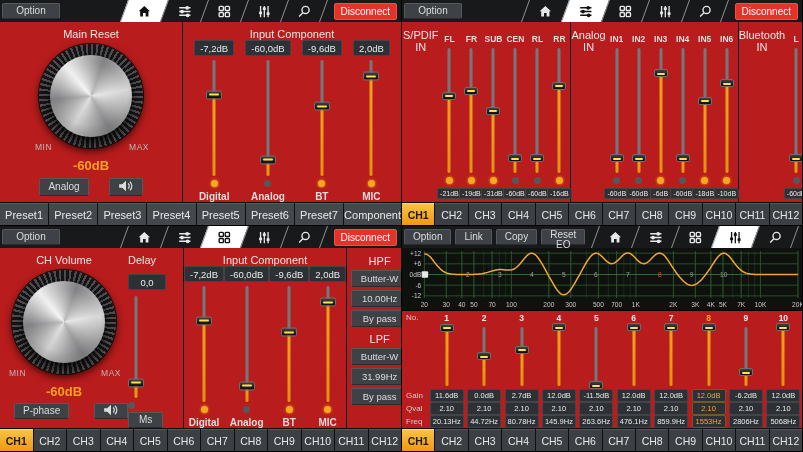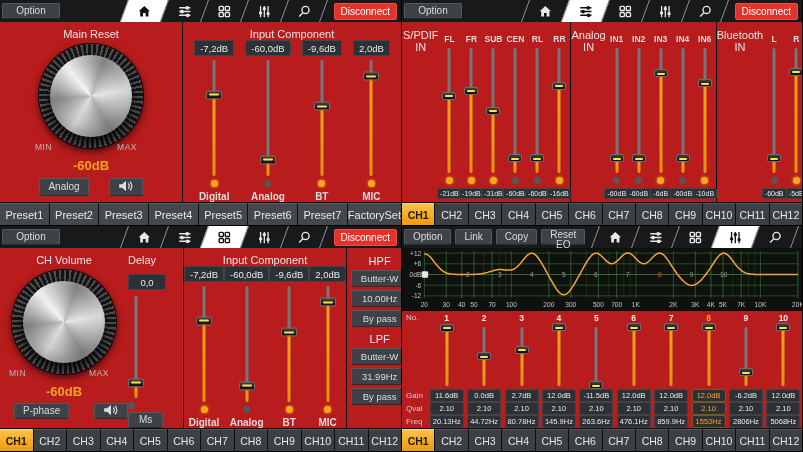--- a/index.html
+++ b/index.html
@@ -24,21 +24,21 @@
   
   .knob-wrap { position:relative; width:128px; height:118px; margin:2px auto 0; }
   .knob { position:absolute; left:50%; top:2px; transform:translateX(-50%); width:104px; height:104px; border-radius:50%;
           background:repeating-conic-gradient(#4c4c4e 0deg 2.5deg,#141416 2.5deg 6deg); box-shadow:0 0 0 1px #0a0a0a, 0 3px 8px rgba(0,0,0,.7); cursor:pointer; }
   .knob-face { position:absolute; inset:11px; border-radius:50%;
           background:conic-gradient(from 210deg,#cfcfcf,#7e7e80 55deg,#ededed 110deg,#6f6f71 170deg,#d6d6d6 230deg,#828284 300deg,#cfcfcf);
           box-shadow:inset 0 0 10px rgba(255,255,255,.25), 0 5px 9px rgba(0,0,0,.75); }
   .knob-face::after { content:""; position:absolute; inset:0; border-radius:50%;
           background:radial-gradient(circle at 50% 42%, rgba(255,255,255,.55), rgba(255,255,255,0) 58%, rgba(0,0,0,.45) 100%); }
   .minmax { position:absolute; bottom:8px; font-size:8.5px; color:#b9b9b9; letter-spacing:.5px; }
-  .minmax.min { left:8px; } .minmax.max { right:18px;padding-left:32px; }
+  .minmax.min { left:8px; } .minmax.max { right:6px;padding-left:32px; }
   .knob-val { text-align:center; color:#f5a11e; font-size:13px; font-weight:bold; margin-top:-2px; }
 
   
   .vs-strip { display:flex; flex-direction:column; align-items:center; --pos:50%; }
   .vslider { position:relative; width:16px; cursor:pointer; }
   .vslider .track { position:absolute; left:50%; transform:translateX(-50%); top:0; bottom:0; width:3px; border-radius:2px;
         background:linear-gradient(to bottom,#75787b 0%,#75787b var(--pos),#f0a11c var(--pos),#e2930e 100%); }
   .vslider .thumb { position:absolute; left:50%; top:var(--pos); transform:translate(-50%,-50%); width:16px; height:9px;
         background:linear-gradient(#424242,#0c0c0c); border:1px solid #6e6e6e; border-radius:2px; }
   .vslider .thumb::after { content:""; display:block; height:2px; margin:2.5px 2px 0; background:#ffe14d; border-radius:1px; }
@@ -239,21 +239,21 @@
       </div>
     </div>
     <div class="presets">
         <button class="preset-btn">Preset1</button>
         <button class="preset-btn">Preset2</button>
         <button class="preset-btn">Preset3</button>
         <button class="preset-btn">Preset4</button>
         <button class="preset-btn">Preset5</button>
         <button class="preset-btn">Preset6</button>
         <button class="preset-btn">Preset7</button>
-        <button class="preset-btn">FactorySet</button>
+        <button class="preset-btn">Component</button>
       </div>
   </section>
 
   <section class="quad">
     <header class="bar">
       <button class="btn wide">Option</button>
       <nav class="tabs">
         <div class="tab">
             <span>
               <svg width="15" height="15" viewBox="0 0 16 16">
@@ -409,20 +409,29 @@
             <div class="badge">-6dB</div>
           </div>
             <div class="vs-strip" style="--pos: 88%;">
             <div class="s-label">IN4</div>
             <div class="vslider">
                 <div class="track"></div>
                 <div class="thumb"></div>
               </div>
             <div class="led"></div>
             <div class="badge">-60dB</div>
+          </div>
+            <div class="vs-strip on" style="--pos: 42%;">
+            <div class="s-label">IN5</div>
+            <div class="vslider">
+                <div class="track"></div>
+                <div class="thumb"></div>
+              </div>
+            <div class="led"></div>
+            <div class="badge">-18dB</div>
           </div>
             <div class="vs-strip on" style="--pos: 28%;">
             <div class="s-label">IN6</div>
             <div class="vslider">
                 <div class="track"></div>
                 <div class="thumb"></div>
               </div>
             <div class="led"></div>
             <div class="badge">-10dB</div>
           </div>

